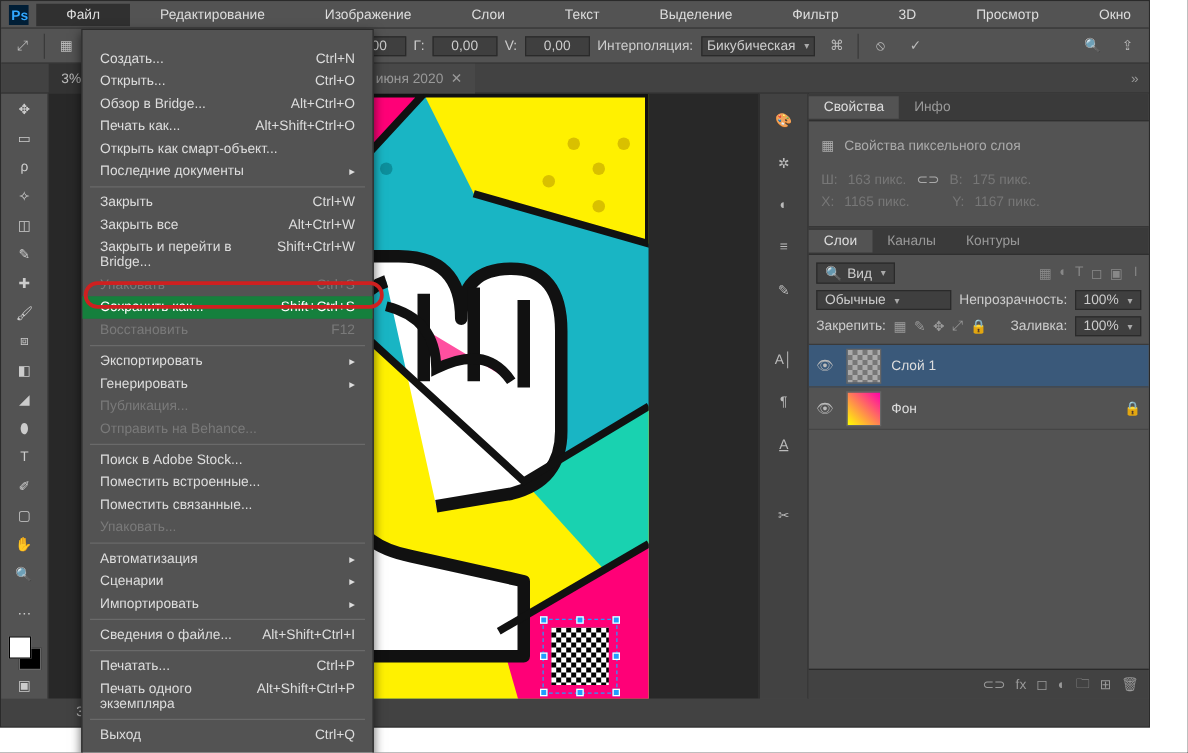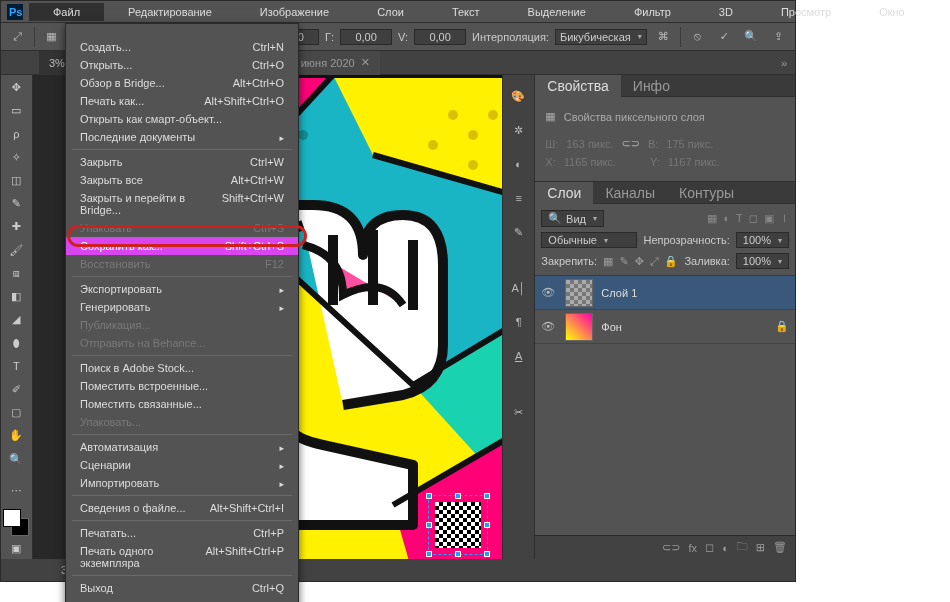--- a/index.html
+++ b/index.html
@@ -1,18 +1,18 @@
 <!DOCTYPE html>
 <html><head>
 <meta charset="utf-8">
 <style>
 * { margin: 0; padding: 0; box-sizing: border-box; font-family: Tahoma, Arial, sans-serif; font-size: 11px; }
 body { background: #ffffff; overflow: hidden; }
 .app { width: 950px; height: 602px; background: #fff; position: relative; }
-.window { position: absolute; top: 0; left: 0; width: 796px; height: 582px; background: #535353; border: 1px solid #2a2a2a; }
+.window { position: absolute; top: 0; left: 0; width: 920px; height: 582px; background: #535353; border: 1px solid #2a2a2a; }
 .titlebar { height: 22px; background: #535353; display: flex; align-items: center; border-bottom: 1px solid #2f2f2f; }
 .logo { width: 22px; height: 22px; display: flex; align-items: center; justify-content: center; margin: 0 6px; }
 .menubar { display: flex; color: #ddd; }
 .menubar span { padding: 3px 24px; cursor: default; }
 .menubar span.open { background: #303030; }
 .wincontrols { margin-left: auto; display: flex; align-items: center; }
 .wincontrols .btn { width: 30px; height: 22px; display: flex; align-items: center; justify-content: center; color: #ccc; font-size: 14px; }
 .optionbar { height: 28px; background: #535353; display: flex; align-items: center; color: #ccc; gap: 6px; padding: 0 6px; border-bottom: 1px solid #2f2f2f; font-size: 10px; }
 .optionbar .box { background: #3f3f3f; border: 1px solid #2a2a2a; padding: 1px 6px; min-width: 52px; text-align: center; }
 .optionbar .drop { background: #3f3f3f; border: 1px solid #2a2a2a; padding: 1px 4px; display: flex; align-items: center; gap: 4px; }
@@ -31,41 +31,41 @@
 .canvas-area { width: 568px; background: #282828; position: relative; overflow: hidden; }
 .artboard { position: absolute; left: 120px; top: 0; width: 360px; height: 500px; background: #1a1a1a; }
 .popart { width: 100%; height: 100%; }
 .qr-sel { position: absolute; left: 395px; top: 420px; width: 60px; height: 60px; border: 1px dashed #1f9fff; }
 .qr-sel .handle { position: absolute; width: 6px; height: 6px; background: #1f9fff; border: 1px solid #fff; }
 .qr-sel .qr { position: absolute; inset: 6px; background: repeating-conic-gradient(#000 0 25%, #fff 0 50%) 0 0/8px 8px; filter: contrast(1.2); }
 .panels { width: 40px; background: #424242; display: flex; flex-direction: column; align-items: center; gap: 12px; padding-top: 10px; border-left: 1px solid #2f2f2f; border-right: 1px solid #2f2f2f; color: #bbb; }
 .panels .picon { width: 22px; height: 22px; display: flex; align-items: center; justify-content: center; }
 .rightpanels { flex: 1; background: #535353; display: flex; flex-direction: column; }
 .panel-head { height: 22px; background: #3a3a3a; display: flex; align-items: center; border-bottom: 1px solid #2f2f2f; }
-.panel-head .ptab { padding: 3px 12px; color: #999; font-size: 14px; }
+.panel-head .ptab { padding: 3px 12px; color: #999; font-size: 11px; }
 .panel-head .ptab.active { background: #535353; color: #ddd; }
 .props { padding: 10px; color: #aaa; font-size: 10px; }
 .props .row { display: flex; align-items: center; gap: 8px; padding: 3px 0; }
 .props .field { color: #777; }
 .layers-panel { flex: 1; display: flex; flex-direction: column; border-top: 1px solid #2f2f2f; }
 .layer-opts { padding: 6px; font-size: 10px; color: #ccc; display: flex; flex-direction: column; gap: 5px; border-bottom: 1px solid #3a3a3a; }
 .layer-opts .row { display: flex; align-items: center; gap: 6px; justify-content: space-between; }
 .layer-opts .drop { background: #3f3f3f; border: 1px solid #2a2a2a; padding: 1px 6px; display: flex; align-items: center; gap: 4px; }
 .layer-list { flex: 1; overflow: auto; }
 .layer { display: flex; align-items: center; height: 34px; padding: 0 6px; gap: 8px; color: #ddd; border-bottom: 1px solid #454545; font-size: 10px; }
 .layer.active { background: #3a597a; }
 .thumb { width: 28px; height: 28px; background: repeating-conic-gradient(#777 0 25%, #aaa 0 50%) 0 0/8px 8px; border: 1px solid #666; }
 .thumb.img { background: linear-gradient(45deg, #ff0, #f0a); }
 .eye { width: 16px; color: #bbb; }
 .layer-footer { height: 24px; background: #424242; border-top: 1px solid #2a2a2a; display: flex; align-items: center; justify-content: flex-end; gap: 8px; padding: 0 8px; color: #999; font-size: 10px; }
 .statusbar { position: absolute; bottom: 0; left: 0; right: 0; height: 22px; background: #424242; display: flex; align-items: center; padding: 0 60px; color: #bbb; font-size: 10px; gap: 24px; }
 
 .dropdown { position: absolute; top: 22px; left: 64px; width: 234px; background: #535353; border: 1px solid #2a2a2a; box-shadow: 0 3px 8px rgba(0,0,0,0.6); color: #ddd; z-index: 50; padding: 14px 0; }
 .dropdown .mi { display: flex; justify-content: space-between; padding: 3px 14px; font-size: 11px; }
-.dropdown .mi.highlight { background: #d946ef; color: #fff; }
+.dropdown .mi.highlight { background: #15803d; color: #fff; }
 .dropdown .mi.dim { color: #7a7a7a; }
 .dropdown .sep { height: 1px; background: #6a6a6a; margin: 3px 6px; }
 .ring { position: absolute; top: 224px; left: 66px; width: 240px; height: 22px; border: 3px solid #cf2020; border-radius: 11px; pointer-events: none; z-index: 60; }
 .chev::after { content: "▾"; font-size: 8px; color: #aaa; margin-left: 3px; }
 .arrow::after { content: "▸"; font-size: 9px; }
 </style>
 </head>
 <body>
 
 <div class="app">

